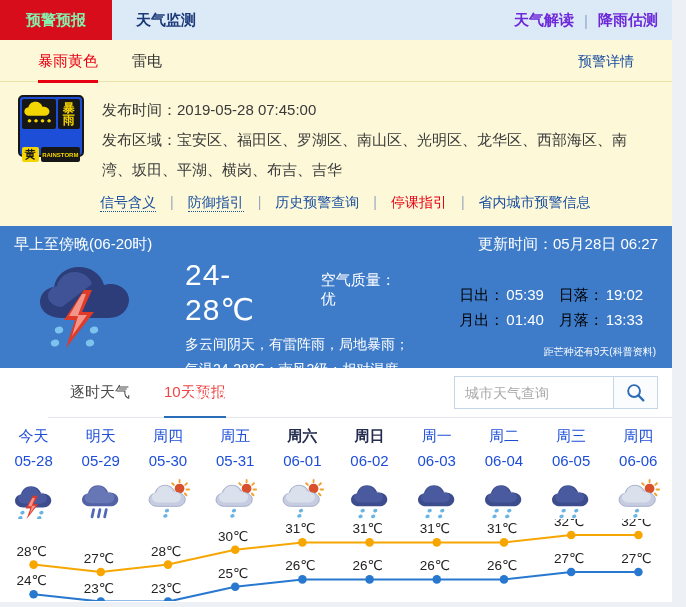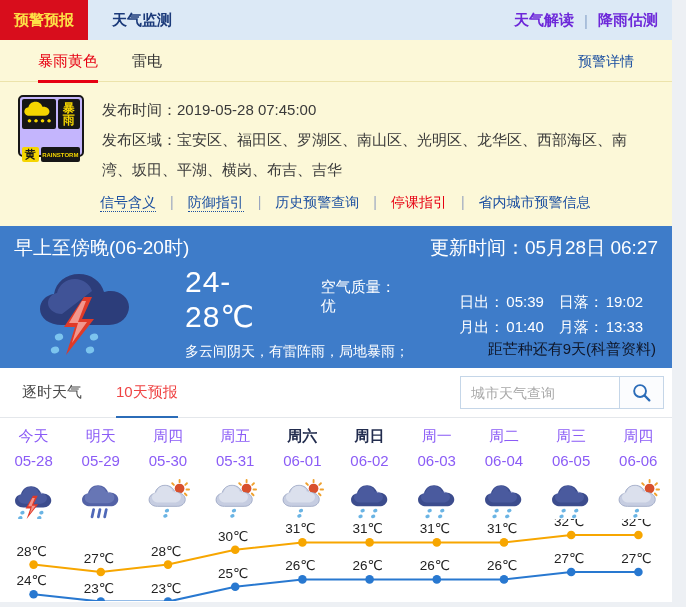--- a/index.html
+++ b/index.html
@@ -3,74 +3,74 @@
 <meta charset="utf-8">
 <style>
   * { margin:0; padding:0; box-sizing:border-box; }
   html,body { width:686px; height:607px; overflow:hidden; }
   body { background:#edf0f4; font-family:"Liberation Sans","DejaVu Sans",sans-serif; }
   .page { width:672px; }
 
   
   .topnav { height:40px; background:#dce9f6; display:flex; align-items:stretch; }
   .topnav-tab { display:flex; align-items:center; padding:0 24px; font-size:15px; font-weight:bold; color:#1b3a7a; cursor:pointer; }
-  .topnav-tab.active { background:#d80d1c; color:#fde047; padding:0 14px;text-align:right; }
+  .topnav-tab.active { background:#d80d1c; color:#86efac; padding:0 26px;text-align:right; }
   .topnav-right { margin-left:auto; display:flex; align-items:center; padding-right:14px; font-size:15px; font-weight:bold; color:#1b3a7a; }
   .topnav-right a { color:#6d28d9; text-decoration:none; cursor:pointer; }
   .topnav-right .sep { margin:0 10px; color:#8fa9cd; font-weight:normal; }
 
   
   .warnpanel { height:186px; background:#fcf8d8; }
   .warn-tabs { display:flex; align-items:flex-end; padding:0 38px; height:42px; border-bottom:1px solid #ece3ab; }
   .warn-tab { font-size:15px; color:#333; padding-bottom:9px; margin-right:34px; cursor:pointer; border-bottom:3px solid transparent; margin-bottom:-2px; }
   .warn-tab.active { color:#e60012; border-bottom-color:#e60012; }
   .warn-detail { margin-left:auto; font-size:14px; color:#1b4fa0; padding-bottom:10px; cursor:pointer; }
   .warn-body { display:flex; padding:13px 18px 0 18px; }
-  .badge { width:66px; height:62px; background:#c4b5fd; border:2px solid #161616; border-radius:5px; padding:2px; display:flex; flex-direction:column; gap:18px; flex:none; }
+  .badge { width:66px; height:62px; background:#1d4ed8; border:2px solid #161616; border-radius:5px; padding:2px; display:flex; flex-direction:column; gap:18px; flex:none; }
   .badge-row1 { flex:1.8; display:flex; gap:2px; }
   .badge-row2 { flex:1; display:flex; gap:2px; }
   .badge-cell { background:#161616; border-radius:2px; display:flex; align-items:center; justify-content:center; overflow:hidden; }
   .badge-cloud { flex:1.5; }
   .badge-chars { flex:1; color:#f5d500; font-size:12px; font-weight:bold; line-height:12px; width:14px; word-break:break-all; text-align:center; }
   .badge-level { flex:0.65; background:#f5d500; color:#161616; font-size:11px; font-weight:bold; }
   .badge-eng { flex:1.55; color:#f5d500; font-size:6px; font-weight:bold; letter-spacing:0; }
   .warn-text { margin-left:18px; font-size:15px; color:#3a3a3a; line-height:30px; width:560px; }
   .warn-links { padding:9px 0 0 100px; font-size:14px; }
   .warn-links a { color:#1b4fa0; text-decoration:none; cursor:pointer; }
   .warn-links a.dotted { border-bottom:1px dotted #1b4fa0; padding-bottom:1px; }
   .warn-links a.red { color:#e60012; }
   .warn-links .vsep { color:#9aa6c0; margin:0 14px; }
 
   
   .bluepanel { height:142px; background:#3e7cc9; color:#fff; padding:9px 14px 8px 14px; position:relative; }
-  .blue-row1 { display:flex; justify-content:space-between; font-size:19px; }
+  .blue-row1 { display:flex; justify-content:space-between; font-size:15px; }
   .blue-row2 { display:flex; margin-top:4px;gap:35px; }
   .big-icon { width:104px; height:92px; margin:2px 4px 0 18px; flex:none; }
   .blue-main { margin-left:10px; width:270px; }
   .temp-line { display:flex; align-items:baseline; }
   .temp-range { font-size:30px; letter-spacing:1px; }
   .air { font-size:15px; margin-left:20px; }
   .desc { font-size:14px; line-height:25px; margin-top:5px; }
   .blue-right { margin-left:14px; margin-top:28px; width:238px; }
   .sm-grid { display:grid; grid-template-columns:1fr 1fr; row-gap:6px; font-size:15px; }
-  .sm-label { color:#ffffff; }
+  .sm-label { color:#000000; }
   .sm-value { color:#fff; margin-left:2px; }
-  .solar-note { position:absolute; right:16px; bottom:9px; font-size:15px; color:#0f172a; }
+  .solar-note { position:absolute; right:16px; bottom:9px; font-size:10px; color:#ffffff; }
 
   
   .forecast { background:#fff; height:234px; }
-  .fc-tabs { height:50px; border-bottom:1px solid #e4e7eb; display:flex; align-items:center; padding:0 8px 0 22px; }
+  .fc-tabs { height:50px; border-bottom:1px solid #e4e7eb; display:flex; align-items:center; padding:0 14px 0 22px;margin-left:48px; }
   .fc-tab { font-size:15px; color:#4a4a4a; margin-right:34px; line-height:47px; height:50px; cursor:pointer; border-bottom:2px solid transparent; }
   .fc-tab.active { color:#ef4444; border-bottom-color:#2b6cb8; }
   .searchbox { margin-left:auto; display:flex; width:204px; height:33px; border:1px solid #c5d6e8; background:#fff; }
   .searchbox input { flex:1; min-width:0; border:none; outline:none; padding:0 10px; font-size:14px; color:#0369a1; background:transparent; font-family:inherit; }
   .searchbox input::placeholder { color:#a9a9a9; }
   .search-btn { width:44px; border:none; border-left:1px solid #c5d6e8; background:#fbfcfe; display:flex; align-items:center; justify-content:center; cursor:pointer; }
   .fc-row { display:flex; padding:0; }
-  .fc-cell { width:67.2px; text-align:center; color:#8b5cf6; font-size:15px; }
+  .fc-cell { width:67.2px; text-align:center; color:#1d4ed8; font-size:15px; }
   .fc-day { padding:9px 0 3px; }
   .fc-day.bold { font-weight:bold; color:#222c4e; }
   .fc-date { padding:3px 0 4px; }
   .fc-icon { height:46px; display:flex; align-items:flex-end; justify-content:center; }
   .chart-wrap { overflow:hidden; }
 </style>
 </head>
 <body>
 
 <div class="page">

